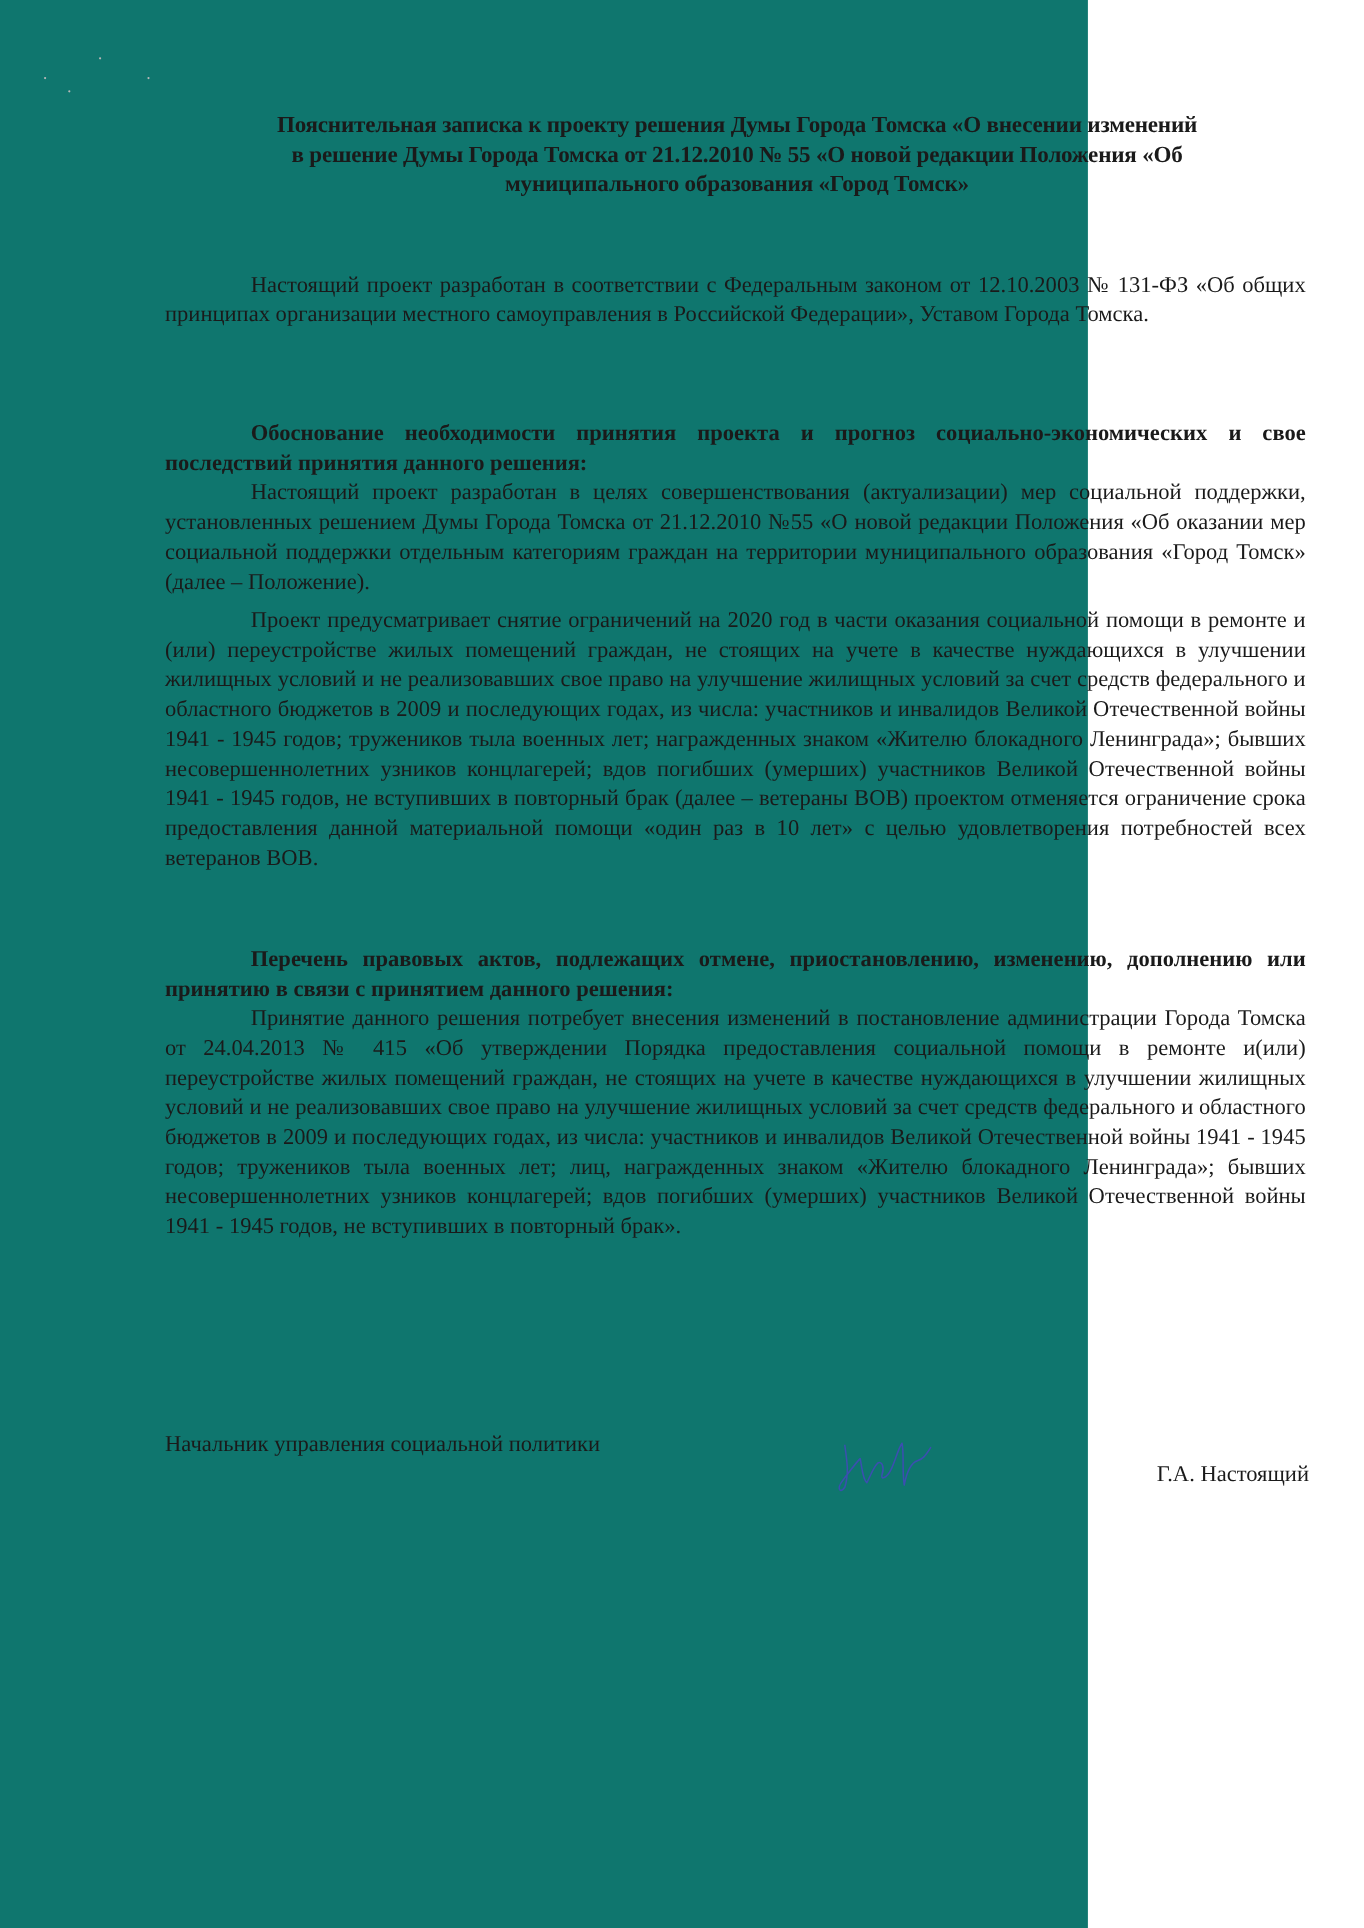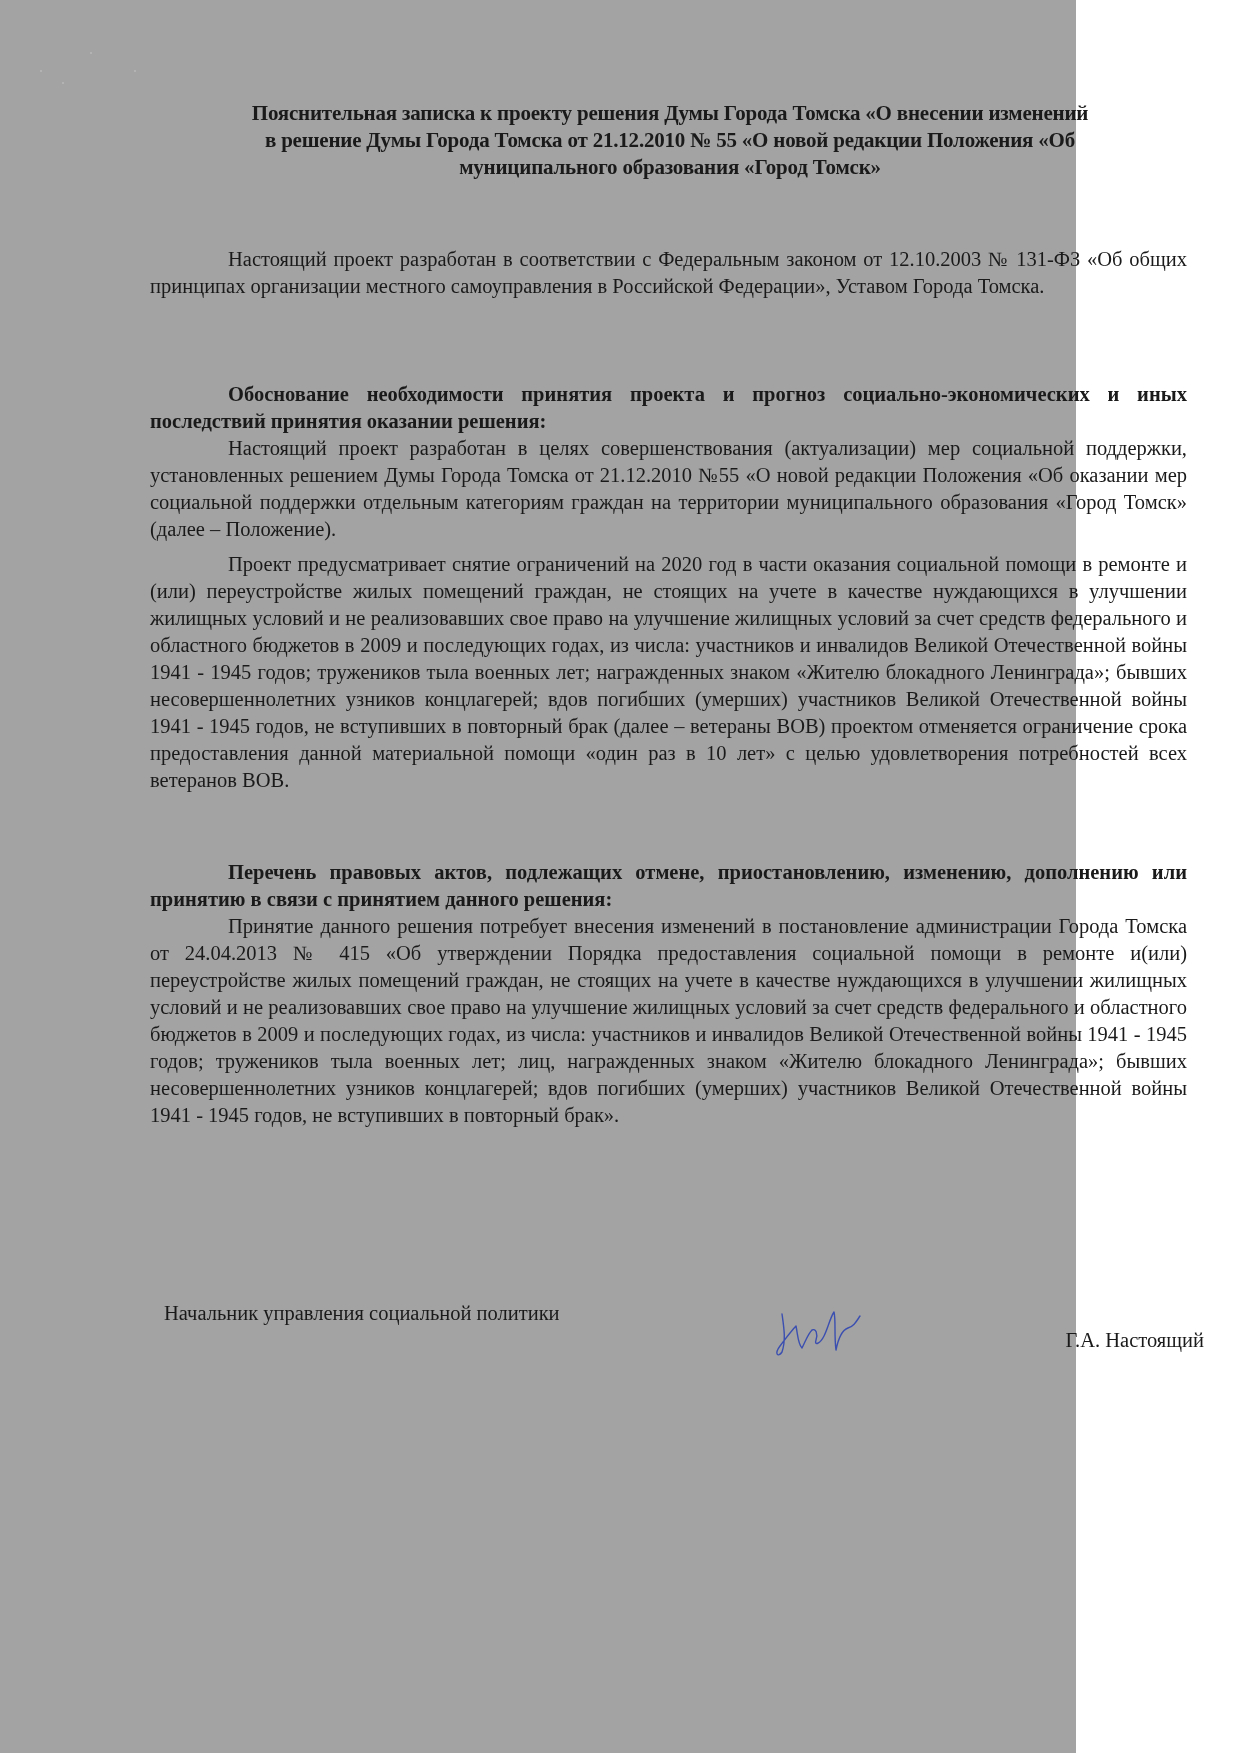--- a/index.html
+++ b/index.html
@@ -11,23 +11,23 @@
       width: 1240px;
       height: 1753px;
       position: relative;
       overflow: hidden;
       font-family: "Liberation Serif", "DejaVu Serif", serif;
       color: #1a1a1a;
     }
     .page {
       position: absolute;
       left: 0; top: 0;
-      width: 1076px;
+      width: 989px;
       height: 1753px;
-      background: #a3a3a3;
+      background: #0f766e;
     }
     .scan-speck {
       position: absolute;
       width: 2px; height: 2px;
       background: #b8b8b8;
       border-radius: 1px;
     }
     .title {
       position: absolute;
       left: 150px;
@@ -52,21 +52,21 @@
       text-indent: 78px;
       text-align: justify;
       text-align-last: left;
     }
     .para {
       text-indent: 78px;
       text-align: justify;
     }
     .signature-block {
       position: absolute;
-      left: 164px;
+      left: 150px;
       top: 1300px;
       width: 1040px;
       height: 60px;
       font-size: 20.5px;
       line-height: 27px;
     }
     .sig-role {
       position: absolute;
       left: 0;
       top: 0;
@@ -99,21 +99,21 @@
     <span>Пояснительная записка к проекту решения Думы Города Томска «О внесении изменений</span>
     <span>в решение Думы Города Томска от 21.12.2010 № 55 «О новой редакции Положения «Об</span>
     <span>муниципального образования «Город Томск»</span>
   </div>
 
   <div class="section" style="top:246px;">
     <div class="para">Настоящий проект разработан в соответствии с Федеральным законом от 12.10.2003 № 131-ФЗ «Об общих принципах организации местного самоуправления в Российской Федерации», Уставом Города Томска.</div>
   </div>
 
   <div class="section" style="top:381px;">
-    <div class="heading">Обоснование необходимости принятия проекта и прогноз социально-экономических и иных последствий принятия оказании решения:</div>
+    <div class="heading">Обоснование необходимости принятия проекта и прогноз социально-экономических и свое последствий принятия данного решения:</div>
     <div class="para">Настоящий проект разработан в целях совершенствования (актуализации) мер социальной поддержки, установленных решением Думы Города Томска от 21.12.2010 №55 «О новой редакции Положения «Об оказании мер социальной поддержки отдельным категориям граждан на территории муниципального образования «Город Томск» (далее – Положение).</div>
     <div class="para" style="margin-top:8px;">Проект предусматривает снятие ограничений на 2020 год в части оказания социальной помощи в ремонте и (или) переустройстве жилых помещений граждан, не стоящих на учете в качестве нуждающихся в улучшении жилищных условий и не реализовавших свое право на улучшение жилищных условий за счет средств федерального и областного бюджетов в 2009 и последующих годах, из числа: участников и инвалидов Великой Отечественной войны 1941 - 1945 годов; тружеников тыла военных лет; награжденных знаком «Жителю блокадного Ленинграда»; бывших несовершеннолетних узников концлагерей; вдов погибших (умерших) участников Великой Отечественной войны 1941 - 1945 годов, не вступивших в повторный брак (далее – ветераны ВОВ) проектом отменяется ограничение срока предоставления данной материальной помощи «один раз в 10 лет» с целью удовлетворения потребностей всех ветеранов ВОВ.</div>
   </div>
 
   <div class="section" style="top:859px;">
     <div class="heading">Перечень правовых актов, подлежащих отмене, приостановлению, изменению, дополнению или принятию в связи с принятием данного решения:</div>
     <div class="para">Принятие данного решения потребует внесения изменений в постановление администрации Города Томска от 24.04.2013 № 415 «Об утверждении Порядка предоставления социальной помощи в ремонте и(или) переустройстве жилых помещений граждан, не стоящих на учете в качестве нуждающихся в улучшении жилищных условий и не реализовавших свое право на улучшение жилищных условий за счет средств федерального и областного бюджетов в 2009 и последующих годах, из числа: участников и инвалидов Великой Отечественной войны 1941 - 1945 годов; тружеников тыла военных лет; лиц, награжденных знаком «Жителю блокадного Ленинграда»; бывших несовершеннолетних узников концлагерей; вдов погибших (умерших) участников Великой Отечественной войны 1941 - 1945 годов, не вступивших в повторный брак».</div>
   </div>
 
   <div class="signature-block">

